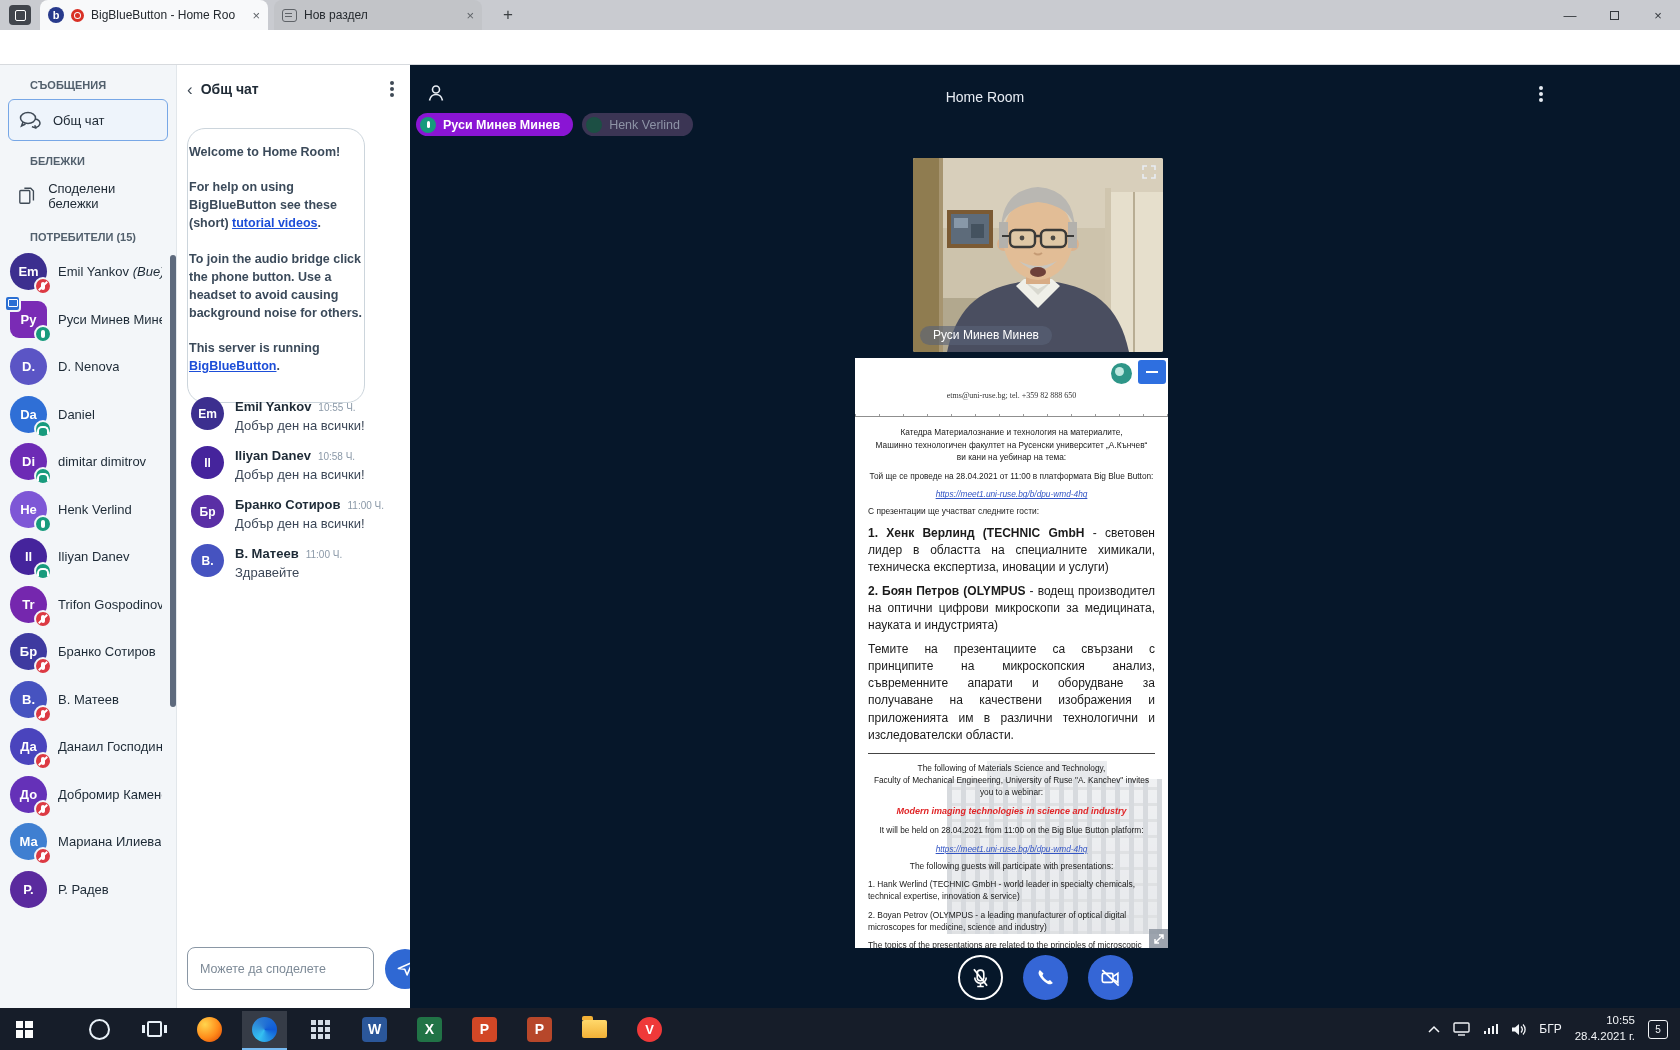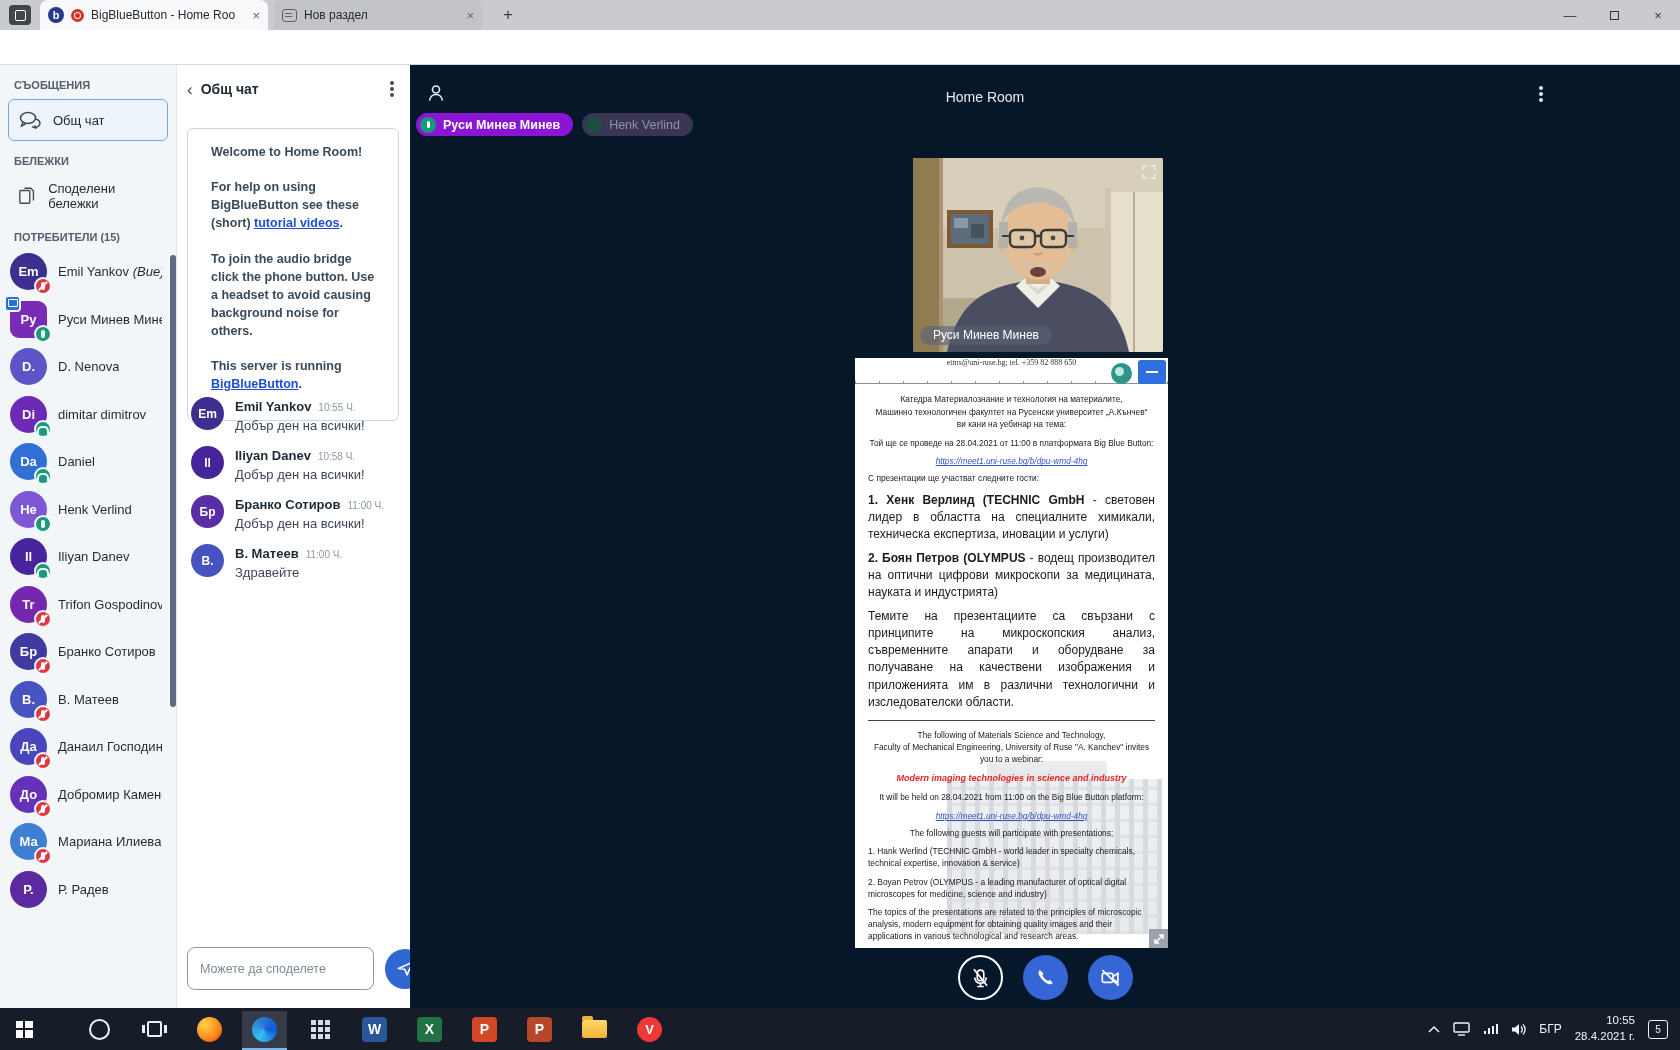--- a/index.html
+++ b/index.html
@@ -30,21 +30,21 @@
   .nav-ic{position:absolute;top:38px;width:20px;height:20px;display:flex;align-items:center;justify-content:center;font-size:17px;color:#3c4043;}
   .addressbar{position:absolute;left:172px;top:35px;width:1150px;height:25px;background:#eef1f4;border-radius:13px;
               display:flex;align-items:center;gap:9px;padding:0 12px;font-size:13px;color:#202124;}
   .tb-right-ic{position:absolute;top:37px;width:22px;height:22px;display:flex;align-items:center;justify-content:center;color:#5f6368;}
   .avatar-ic{width:20px;height:20px;border-radius:50%;background:#c7cbd1;position:relative;overflow:hidden;}
   .avatar-ic::before{content:"";position:absolute;left:6px;top:3px;width:8px;height:8px;border-radius:50%;background:#8b9097;}
   .avatar-ic::after{content:"";position:absolute;left:3px;top:12px;width:14px;height:10px;border-radius:50% 50% 0 0;background:#8b9097;}
 
   
   .nav-panel{position:absolute;left:0;top:65px;width:176px;bottom:42px;background:#f3f6f9;}
-  .nav-h{padding:14px 14px 8px;font-size:11px;font-weight:bold;color:#52606d;}
+  .nav-h{padding:14px 30px 8px;font-size:11px;font-weight:bold;color:#52606d;}
   .nav-item{margin:0 8px;height:42px;display:flex;align-items:center;gap:12px;padding:0 10px;border-radius:6px;font-size:13px;color:#202b36;}
   .nav-item.sel{background:#eef4fb;border:1px solid #77a7e6;}
   .user-list{position:absolute;top:183px;left:0;right:4px;}
   .user-row{height:47.5px;display:flex;align-items:center;padding:0 10px;}
   .avatar{position:relative;flex:0 0 auto;width:37px;height:37px;border-radius:50%;color:#fff;font-weight:bold;font-size:13px;
           display:flex;align-items:center;justify-content:center;}
   .shape-square{border-radius:9px;}
   .badge{position:absolute;right:-5px;bottom:-5px;width:18px;height:18px;border-radius:50%;border:2px solid #f3f6f9;
          display:flex;align-items:center;justify-content:center;}
   .badge-muted{background:#dc3a43;}
@@ -61,21 +61,21 @@
   .user-name i{font-style:italic;}
   .nav-scroll{position:absolute;right:0;top:190px;width:6px;height:452px;border-radius:3px;background:#5e6a7d;}
 
   
   .chat-panel{position:absolute;left:176px;top:65px;width:234px;bottom:42px;background:#fff;border-left:1px solid #e2e7eb;}
   .chat-head{position:absolute;top:10px;left:10px;right:8px;height:28px;display:flex;align-items:center;gap:8px;}
   .chev{font-size:17px;color:#3f4a56;line-height:1;}
   .chat-title{font-size:14px;font-weight:600;color:#202b36;}
   .vdots{width:4px;height:4px;border-radius:50%;background:#3f4a56;box-shadow:0 -6px 0 #3f4a56,0 6px 0 #3f4a56;margin:0 8px;}
   .vdots.light{background:#e6ebf2;box-shadow:0 -6px 0 #e6ebf2,0 6px 0 #e6ebf2;}
-  .welcome{position:absolute;left:10px;top:63px;width:212px;border:1px solid #ccd5dc;border-radius:6px;padding:14px 23px;
+  .welcome{position:absolute;left:10px;top:63px;width:178px;border:1px solid #ccd5dc;border-radius:18px;padding:14px 1px;
            font-size:12.5px;font-weight:600;color:#3b4a5a;line-height:1.45;}
   .welcome p{margin:0 0 17px;}
   .welcome p:last-child{margin-bottom:13px;}
   .wlink{text-decoration:underline;color:#1d4ed8;}
   .chat-msgs{position:absolute;left:0;right:0;top:325px;}
   .msg{display:flex;gap:11px;padding:7px 16px 6px 14px;}
   .msg .avatar{width:33px;height:33px;font-size:12px;}
   .msg-name{font-size:13px;font-weight:bold;color:#1d2a36;}
   .msg-time{font-size:10px;color:#8b99a8;margin-left:7px;font-weight:normal;}
   .msg-text{font-size:13px;color:#3c4757;margin-top:3px;}
@@ -103,21 +103,21 @@
   .cam-label{position:absolute;left:7px;bottom:7px;background:rgba(88,99,120,.62);color:#fff;font-size:12px;
              padding:2px 13px 3px;border-radius:11px;}
   .cam-expand{position:absolute;right:7px;top:7px;}
 
   .presentation{position:absolute;left:445px;top:293px;width:313px;height:590px;background:#fff;overflow:hidden;}
   .pres-min{position:absolute;right:2px;top:2px;width:28px;height:24px;background:#2e6fe0;border-radius:3px;
             display:flex;align-items:center;justify-content:center;z-index:3;}
   .pres-min::before{content:"";width:12px;height:2px;background:#fff;}
   .doc-logo{position:absolute;right:36px;top:5px;width:21px;height:21px;border-radius:50%;background:#2e9688;z-index:2;}
   .doc-logo::before{content:"";position:absolute;left:4px;top:4px;width:9px;height:9px;border-radius:50%;background:#bfe8e0;}
-  .doc-contact{text-align:center;font-size:8px;color:#333;font-family:"Liberation Serif","DejaVu Serif",serif;}
+  .doc-contact{margin-top:33px;text-align:center;font-size:8px;color:#333;font-family:"Liberation Serif","DejaVu Serif",serif;}
   .doc-rule{height:3px;margin-top:14px;border-bottom:1px solid #8f8f8f;
             background:repeating-linear-gradient(90deg,#9a9a9a 0 1px,transparent 1px 24px);}
   .doc-inner{position:relative;z-index:1;padding:10px 13px 0;color:#1a1a1a;}
   .doc-inner p{margin:0 0 7px;}
   .bg-c{font-size:8.3px;line-height:1.4;text-align:center;}
   .red-title{font-size:9px;line-height:1.4;text-align:center;color:#e02527;font-weight:bold;font-style:italic;}
   .link-line{font-size:8.3px;text-align:center;}
   .doc-link{color:#3355c4;font-style:italic;text-decoration:underline;}
   .sans-l{font-size:8.4px;line-height:1.4;}
   .serif-j{font-family:Liberation Sans, sans-serif;font-size:12px;line-height:1.42;text-align:justify;}
@@ -288,35 +288,35 @@
 
     <div class="user-row">
       <span class="avatar shape-circle" style="background: rgb(91, 85, 197);">
         <span>D.</span>
 
       </span>
       <span class="user-name"><span>D. Nenova</span> <i></i></span>
     </div>
 
     <div class="user-row">
+      <span class="avatar shape-circle" style="background: rgb(47, 111, 214);">
+        <span>Da</span>
+
+        <span class="badge badge-headphones"></span>
+      </span>
+      <span class="user-name"><span>Daniel</span> <i></i></span>
+    </div>
+
+    <div class="user-row">
       <span class="avatar shape-circle" style="background: rgb(109, 43, 181);">
         <span>Di</span>
 
         <span class="badge badge-headphones"></span>
       </span>
       <span class="user-name"><span>dimitar dimitrov</span> <i></i></span>
-    </div>
-
-    <div class="user-row">
-      <span class="avatar shape-circle" style="background: rgb(47, 111, 214);">
-        <span>Da</span>
-
-        <span class="badge badge-headphones"></span>
-      </span>
-      <span class="user-name"><span>Daniel</span> <i></i></span>
     </div>
 
     <div class="user-row">
       <span class="avatar shape-circle" style="background: rgb(126, 87, 214);">
         <span>He</span>
 
         <span class="badge badge-mic"></span>
       </span>
       <span class="user-name"><span>Henk Verlind</span> <i></i></span>
     </div>

